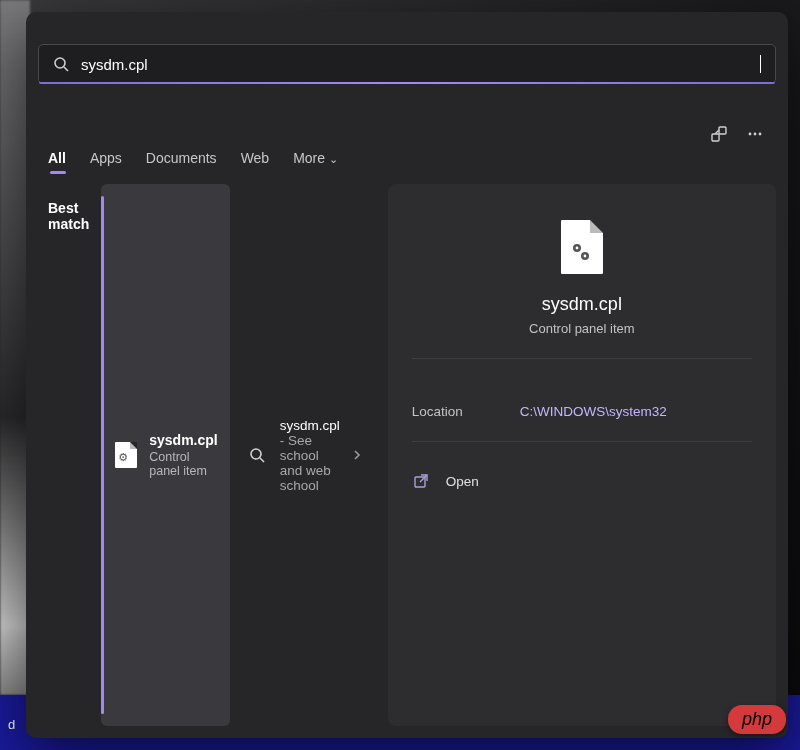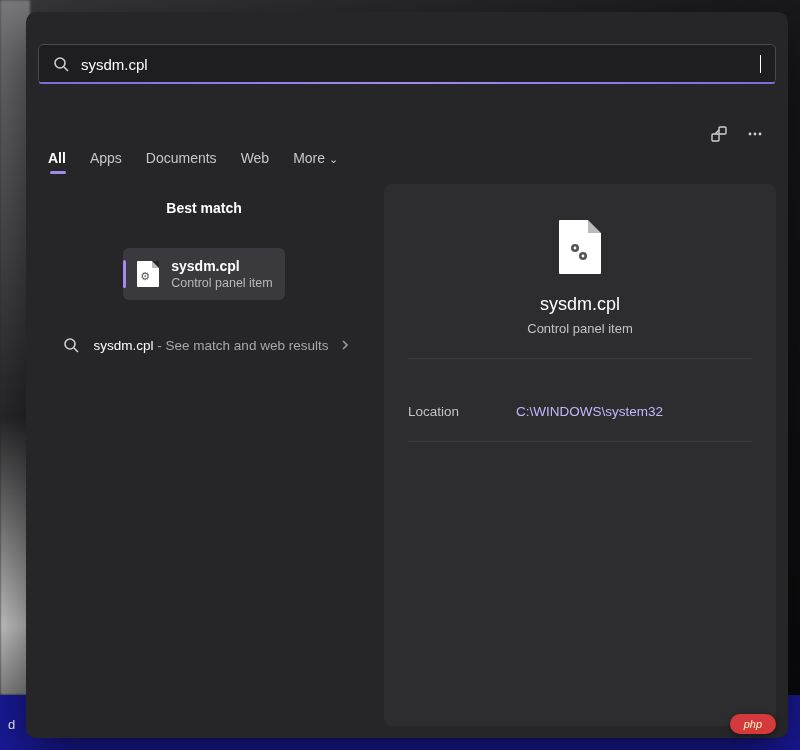--- a/index.html
+++ b/index.html
@@ -62,23 +62,22 @@
     content:""; position:absolute; left:2px; bottom:-8px; width:16px; height:3px;
     background:#a28af0; border-radius:2px;
   }
   .chev { font-size:11px; margin-left:4px; }
   .tabs-spacer { flex:1; }
   .tabs-icon { width:22px; height:22px; margin-left:14px; display:flex; align-items:center; justify-content:center; cursor:pointer; color:#d0d0d2; }
   .body {
     flex:1; display:flex; padding:8px 12px 12px 12px; gap:10px; min-height:0;
   }
   .left-col {
-    flex:0 0 336px; display:flex; flex-direction:column; gap:24px;
+    flex:0 0 336px; display:flex; gap:2px;
     padding-right:4px;
-    align-items:center;
   }
   .section-head {
     font-size:14px; font-weight:600; color:#fff; padding:16px 10px 8px 10px;
   }
   .result-row {
     display:flex; align-items:center; gap:12px;
     padding:10px 12px 10px 14px; border-radius:6px; cursor:pointer;
     position:relative;
   }
   .result-row.selected {
@@ -135,22 +134,22 @@
   .divider { height:1px; background:#3d3d40; margin:22px 0; }
   .kv-row { display:flex; font-size:13.5px;margin-top:23px; }
   .kv-key { flex:0 0 108px; color:#c2c2c4; }
   .kv-val { color:#c4b5fd; }
   .action-row {
     display:flex; align-items:center; gap:16px; padding:8px 0;
     font-size:13.5px; color:#e0e0e2; cursor:pointer;
   }
   .action-icon { width:18px; height:18px; display:flex; align-items:center; justify-content:center; color:#a8a0d8; }
   .watermark {
-    position:absolute; right:24px; bottom:16px;
-    background:#d43a3c; color:#fef9c3; font-size:11px; font-style:italic;
+    position:absolute; right:14px; bottom:16px;
+    background:#d43a3c; color:#000000; font-size:18px; font-style:italic;
     padding:4px 14px; border-radius:14px;
     box-shadow:0 2px 6px rgba(0,0,0,0.4);
   }
   svg { display:block; }
 </style>
 </head>
 <body>
 
 <div class="desktop-bg-left"></div>
 <div class="taskbar-strip">
@@ -213,21 +212,21 @@
 
 
       <div class="result-row">
         <span class="sw-icon">
           <svg width="16" height="16" viewBox="0 0 16 16" fill="none" stroke="currentColor" stroke-width="1.6">
             <circle cx="7" cy="7" r="5"></circle>
               <line x1="11" y1="11" x2="15" y2="15"></line>
           </svg>
         </span>
         <span class="sw-text">
-          <span>sysdm.cpl</span><span class="light"> - See match and web results</span>
+          <span>sysdm.cpl</span><span class="light"> - See school and web school</span>
         </span>
         <span class="row-chevron">
           <svg width="10" height="10" viewBox="0 0 10 10" fill="none" stroke="currentColor" stroke-width="1.6">
             <polyline points="3,1 7,5 3,9"></polyline>
           </svg>
         </span>
       </div>
     </div>
 
     <div class="right-col">
@@ -248,19 +247,29 @@
 
       <div class="divider"></div>
 
       <div class="kv-row">
         <span class="kv-key">Location</span>
         <span class="kv-val">C:\WINDOWS\system32</span>
       </div>
 
       <div class="divider"></div>
 
+      <div class="action-row">
+        <span class="action-icon">
+          <svg width="16" height="16" viewBox="0 0 16 16" fill="none" stroke="currentColor" stroke-width="1.4">
+            <rect x="2" y="4" width="10" height="10" rx="1"></rect>
+            <polyline points="8,2 14,2 14,8"></polyline>
+              <line x1="14" y1="2" x2="7" y2="9"></line>
+          </svg>
+        </span>
+        <span>Open</span>
+      </div>
     </div>
   </div>
 </div>
 
 <div class="watermark">
   <span>php</span>
 </div>
 
 </body></html>

